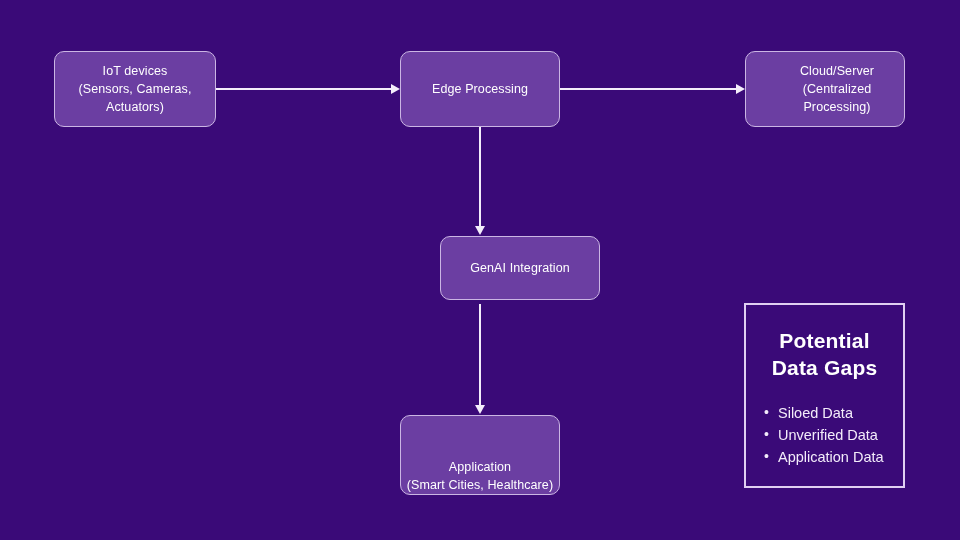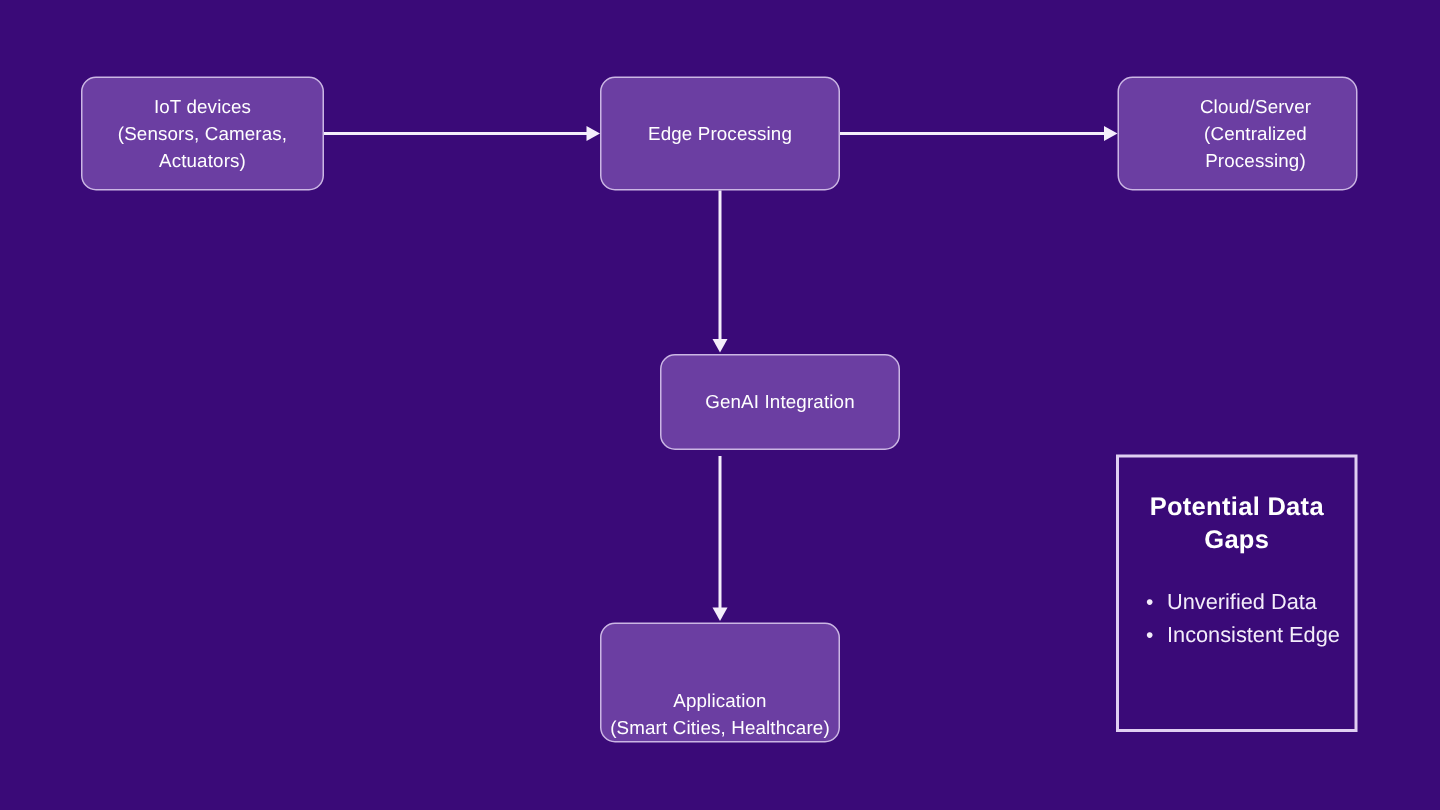--- a/index.html
+++ b/index.html
@@ -94,21 +94,21 @@
     top: 303px;
     width: 161px;
     height: 185px;
     box-sizing: border-box;
     border: 2px solid #e0cff2;
     background: transparent;
     padding: 22px 10px 10px 10px;
   }
   #gaps-title {
     color: #ffffff;
-    font-size: 17px;
+    font-size: 21px;
     font-weight: bold;
     text-align: center;
     line-height: 1.3;
     letter-spacing: 0.2px;
   }
   #gaps-list {
     margin: 20px 0 0 0;
     padding: 0 0 0 22px;
     list-style: none;
     color: #f3ecfa;
@@ -165,18 +165,19 @@
 
   <div class="arrow-line-v" id="arrow3-line"></div>
   <div class="arrow-head-d" id="arrow3-head"></div>
 
   <div class="arrow-line-v" id="arrow4-line"></div>
   <div class="arrow-head-d" id="arrow4-head"></div>
 
   <div id="gaps-panel">
     <div id="gaps-title">Potential Data Gaps</div>
     <ul id="gaps-list">
+      <li>Siloed Data</li>
       <li>Unverified Data</li>
-      <li>Inconsistent Edge</li>
+      <li>Application Data</li>
     </ul>
   </div>
 
 </div>
 
 </body></html>

